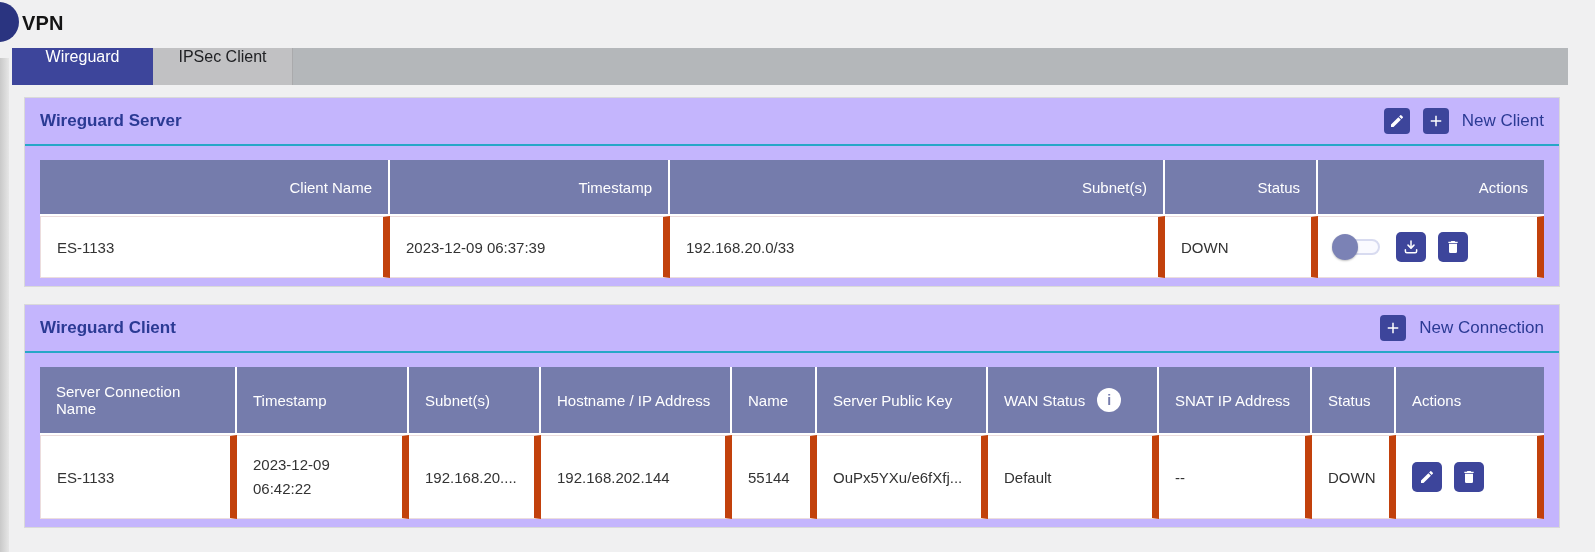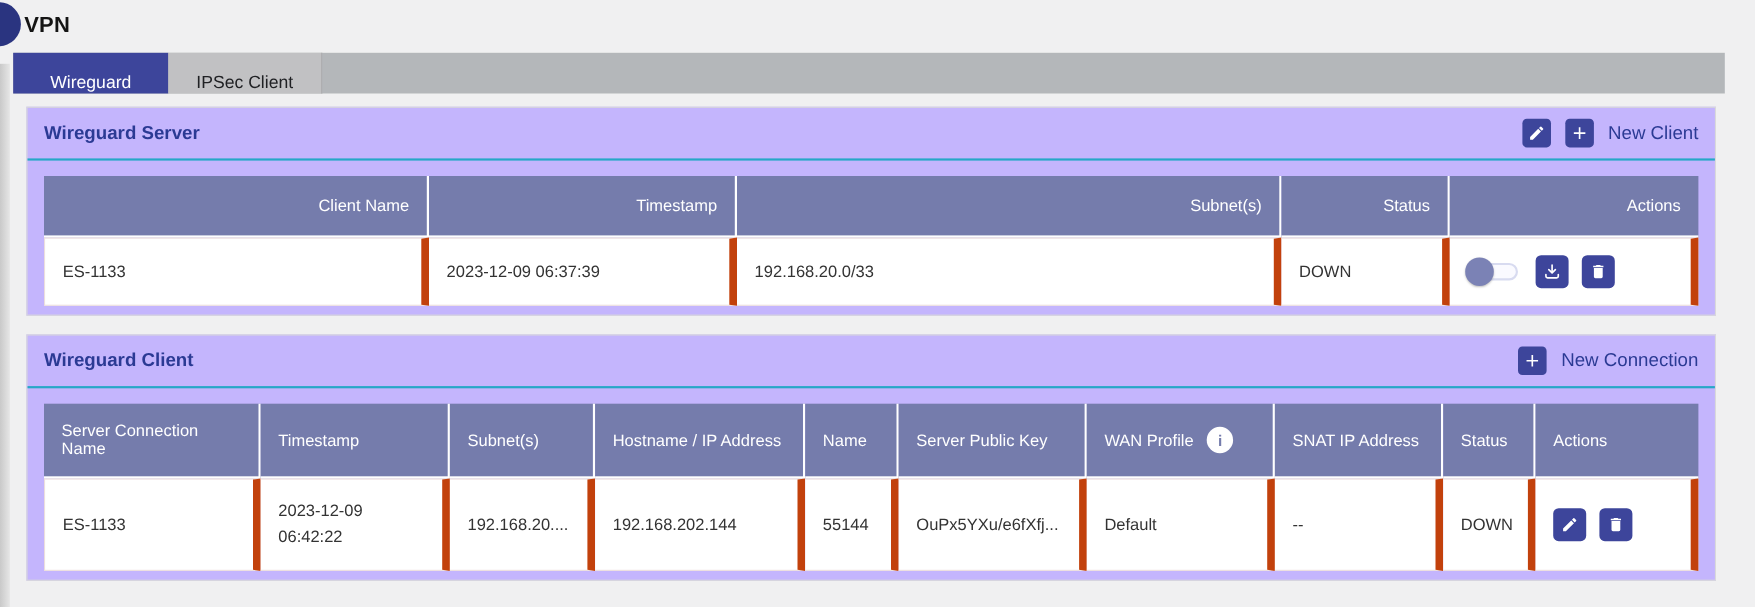--- a/index.html
+++ b/index.html
@@ -15,21 +15,21 @@
     background:linear-gradient(to right,#c9c9c9,#e6e6e6);
   }
   .nav-circle{
     position:absolute; left:-21px; top:2px; width:40px; height:40px;
     border-radius:50%; background:#2a3480;
   }
   .page-header{ height:46px; display:flex; align-items:center; padding-left:22px; }
   .page-title{ font-size:20px; font-weight:bold; color:#141414; letter-spacing:.2px; }
 
   .tabbar{ display:flex; margin:2px 27px 0 12px; height:37px; background:#b4b7ba; }
-  .tab{ display:flex; align-items:flex-end; justify-content:center; font-size:16px; cursor:pointer; }
+  .tab{ display:flex; align-items:flex-start; justify-content:center; font-size:16px; cursor:pointer; }
   .tab.active{ background:#3d459b; color:#fff; width:141px; }
   .tab.inactive{ background:#c1c1c3; color:#202124; width:140px; border-right:1px solid #aaaaac; }
   .tab-filler{ flex:1; }
 
   .panel{ background:#c4b5fd; border:1px solid #d9d9d9; margin:12px 35px 0 24px; }
   .panel.second{ margin-top:17px; }
   .panel-header{
     display:flex; align-items:center; justify-content:space-between;
     height:48px; padding:0 15px; border-bottom:2px solid #26a7c7;
   }
@@ -207,21 +207,21 @@
     <thead>
       <tr>
         <th>Server Connection Name</th>
         <th>Timestamp</th>
         <th>Subnet(s)</th>
         <th>Hostname / IP Address</th>
         <th>Name</th>
         <th>Server Public Key</th>
         <th>
           <div class="th-flex">
-            <span>WAN Profile</span>
+            <span>WAN Status</span>
             <span class="info-badge">i</span>
           </div>
         </th>
         <th>SNAT IP Address</th>
         <th>Status</th>
         <th>Actions</th>
       </tr>
     </thead>
     <tbody>
       <tr>

